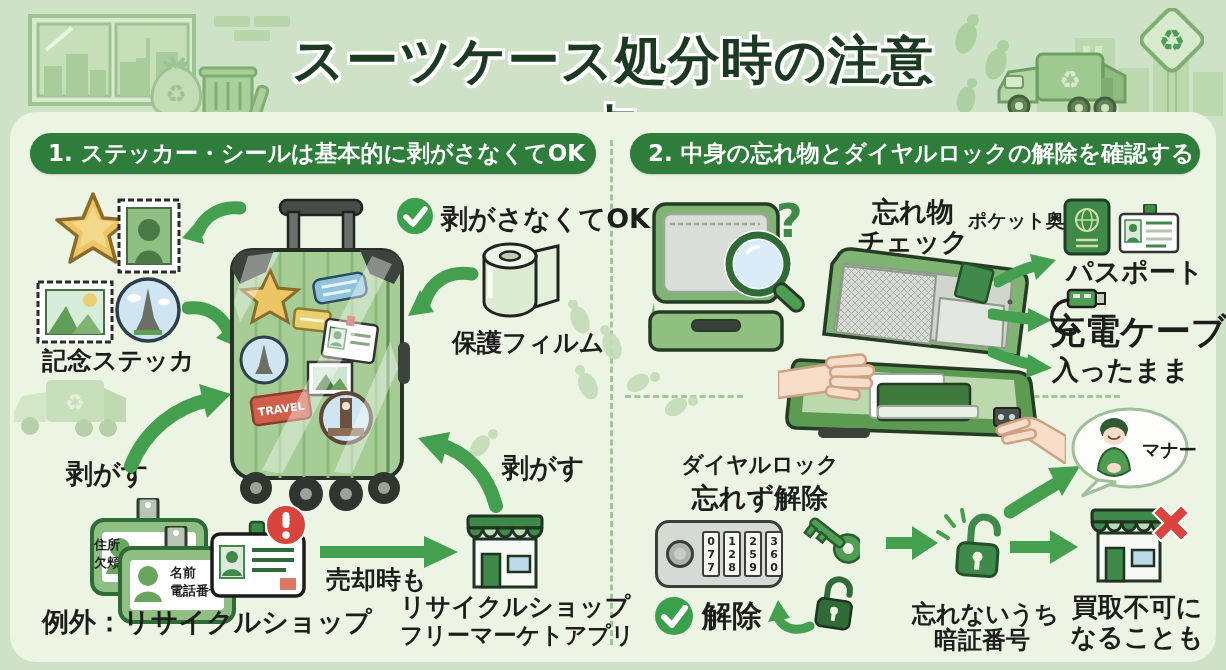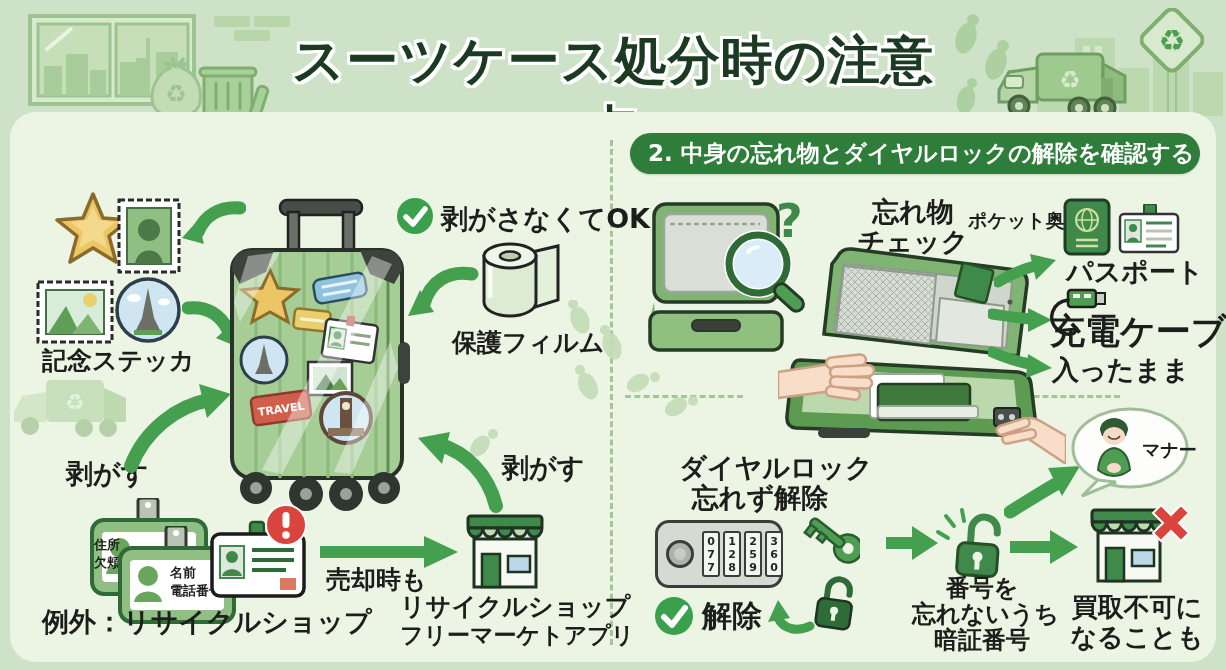--- a/index.html
+++ b/index.html
@@ -153,20 +153,21 @@
     </g>
   </svg>
   <svg class="abs fp" style="left:462px;top:420px" width="70" height="50">
     <g fill="#c2dcb5">
         <ellipse cx="18" cy="26" rx="8" ry="12" transform="rotate(40 18 26)"></ellipse>
         <circle cx="31" cy="14" r="5"></circle>
       </g>
   </svg>
 
   
+  <div class="abs pill" style="left:30px;top:133px;width:530px;">1. ステッカー・シールは基本的に剥がさなくてOK</div>
 
   
   <svg class="abs" style="left:53px;top:190px" width="80" height="78">
     <polygon points="40,4 50,28 76,30 56,46 63,72 40,58 17,72 24,46 4,30 30,28" fill="#ecc565" stroke="#8a6b2a" stroke-width="3.5" stroke-linejoin="round"></polygon>
     <polygon points="40,16 46,30 62,32 50,42 54,58 40,50 26,58 30,42 18,32 34,30" fill="#f3d98c"></polygon>
   </svg>
 
   <svg class="abs" style="left:117px;top:198px" width="64" height="76">
     <rect x="2" y="2" width="60" height="72" fill="#fff" stroke="#2b2b2b" stroke-width="3" stroke-dasharray="6 3"></rect>
     <rect x="10" y="10" width="44" height="56" fill="#8fbf83" stroke="#476e42" stroke-width="2"></rect>
@@ -497,21 +498,21 @@
     <rect x="22" y="6" width="28" height="17" rx="3" fill="#4d9e53" stroke="#1d1d1b" stroke-width="2.5"></rect>
     <rect x="50" y="9" width="9" height="11" fill="#c9cfc5" stroke="#1d1d1b" stroke-width="2"></rect>
     <rect x="27" y="10" width="7" height="4" fill="#eef4ea"></rect>
       <rect x="38" y="10" width="7" height="4" fill="#eef4ea"></rect>
     <path d="M22,16 C6,18 0,36 12,46 C20,52 30,52 30,44" stroke="#1d1d1b" stroke-width="3.5" fill="none" stroke-linecap="round"></path>
   </svg>
   <div class="abs txt" style="left:1050px;top:308px;font-size:35px;">充電ケーブル</div>
   <div class="abs txt" style="left:1052px;top:352px;font-size:27px;">入ったまま</div>
 
   
-  <div class="abs txt center" style="left:656px;top:450px;width:240px;font-size:27px;">ダイヤルロック</div>
+  <div class="abs txt center" style="left:640px;top:450px;width:240px;font-size:22px;">ダイヤルロック</div>
   <div class="abs txt center" style="left:640px;top:480px;width:240px;font-size:27px;">忘れず解除</div>
 
   <div class="abs combo-lock" style="left:655px;top:520px;">
     <div class="combo-dial"></div>
     <div class="tiles">
       <div class="tile">
         <span>0</span>
         <span>7</span>
         <span>7</span>
       </div>
@@ -573,21 +574,20 @@
         <line x1="16" y1="12" x2="24" y2="22"></line>
         <line x1="32" y1="6" x2="34" y2="17"></line>
     </g>
     <g transform="rotate(4 52 46)">
       <path d="M40,40 V26 a13,13 0 0 1 26,0 v2" stroke="#3f8a4a" stroke-width="7" fill="none" stroke-linecap="round"></path>
       <rect x="28" y="40" width="40" height="32" rx="7" fill="#3f8a4a" stroke="#245028" stroke-width="3"></rect>
       <circle cx="48" cy="53" r="5" fill="#ecf4e4"></circle>
         <rect x="45.5" y="55" width="5" height="11" fill="#ecf4e4"></rect>
     </g>
   </svg>
-  <div class="abs txt center" style="left:912px;top:572px;width:140px;font-size:24px;">番号を</div>
   <div class="abs txt center" style="left:912px;top:598px;width:140px;font-size:24px;">忘れないうち</div>
   <div class="abs txt center" style="left:912px;top:624px;width:140px;font-size:24px;">暗証番号</div>
 
   <svg class="abs" style="left:1004px;top:458px" width="80" height="62">
     <path d="M6,54 C22,44 38,34 52,26" stroke="#44a04f" stroke-width="13" fill="none" stroke-linecap="round"></path>
     <polygon points="44,10 76,8 58,38" fill="#44a04f"></polygon>
   </svg>
 
   
   <div class="abs" style="left:1070px;top:406px;width:126px;height:92px;">

